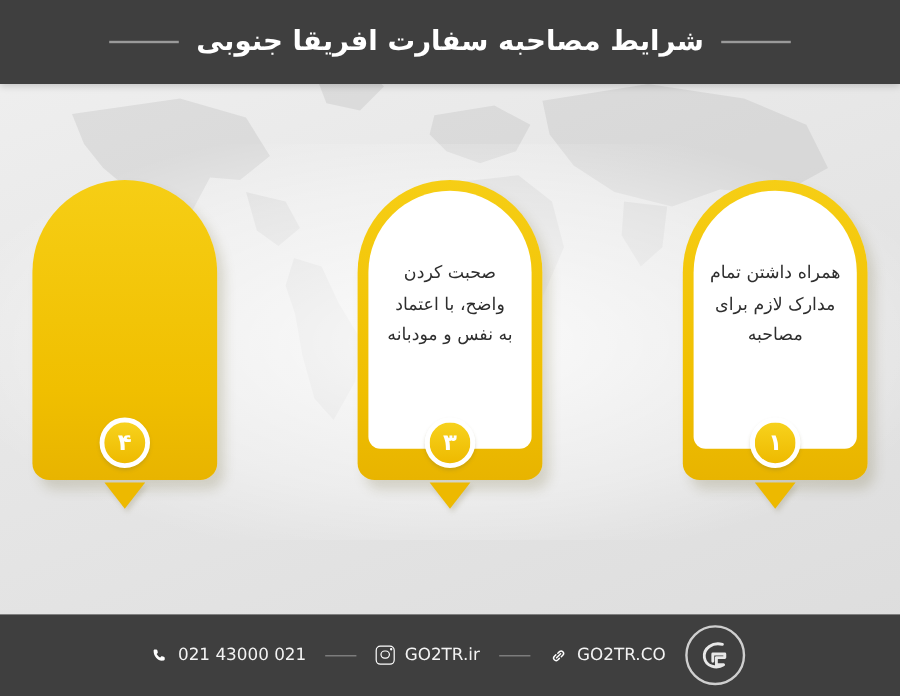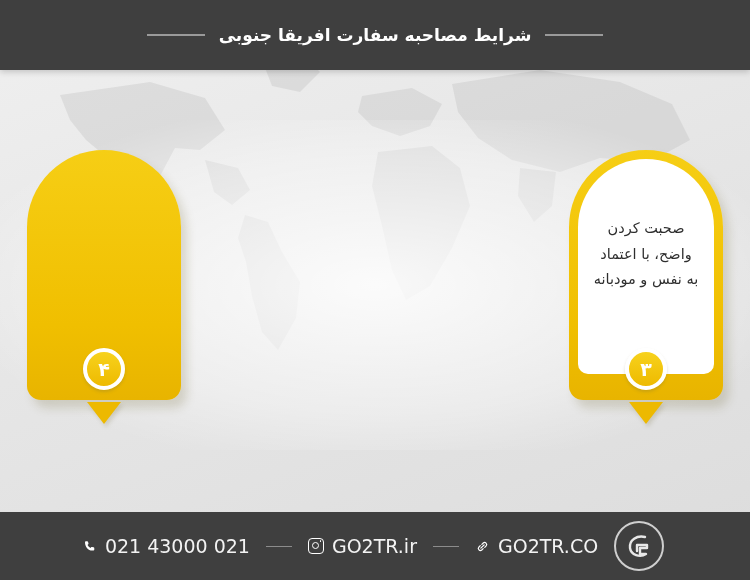--- a/index.html
+++ b/index.html
@@ -57,21 +57,21 @@
     gap: 14px;
     padding: 0 18px;
   }
   .rule {
     width: 58px;
     height: 2px;
     background: #9a9a9a;
   }
   .title {
     color: #ffffff;
-    font-size: 17px;
+    font-size: 23px;
     font-weight: bold;
     letter-spacing: 0;
     white-space: nowrap;
     direction: rtl;
   }
 
   
   .cards {
     position: absolute;
     top: 150px;
@@ -176,21 +176,21 @@
     align-items: center;
     justify-content: center;
     margin-right: 4px;
   }
   .footer-logo svg { display:block; }
   .footer-item {
     display: flex;
     align-items: center;
     gap: 8px;
     color: #f3f3f3;
-    font-size: 19px;
+    font-size: 14px;
     direction: ltr;
   }
   .footer-item .glyph {
     display: inline-flex;
     align-items: center;
     justify-content: center;
     color: #ffffff;
   }
   .dot-sep {
     width: 26px;
@@ -257,20 +257,31 @@
   <div class="header">
     <div class="header-inner">
       <span class="rule"></span>
       <span class="title">شرایط مصاحبه سفارت افریقا جنوبی</span>
       <span class="rule"></span>
     </div>
   </div>
 
   <div class="cards">
 
+    <div class="card-wrap">
+      <div class="card-shell">
+        <div class="card-inner">
+          <div class="card-text">همراه داشتن تمام
+مدارک لازم برای
+مصاحبه</div>
+        </div>
+        <div class="badge">۱</div>
+      </div>
+      <div class="pointer"></div>
+    </div>
 
 
     <div class="card-wrap">
       <div class="card-shell">
         <div class="card-inner">
           <div class="card-text">صحبت کردن
 واضح، با اعتماد
 به نفس و مودبانه</div>
         </div>
         <div class="badge">۳</div>

